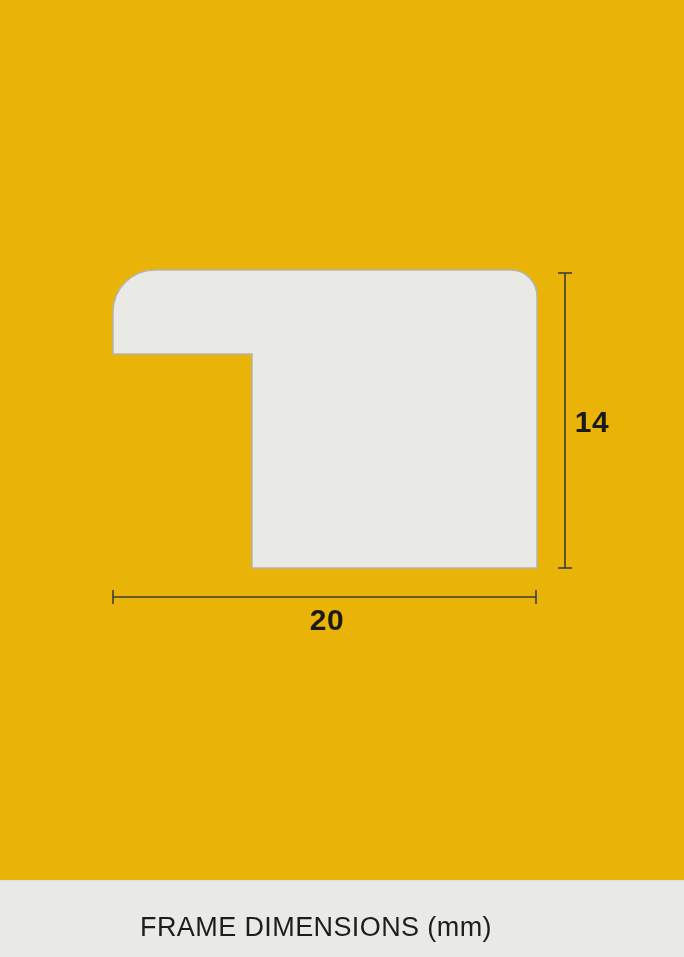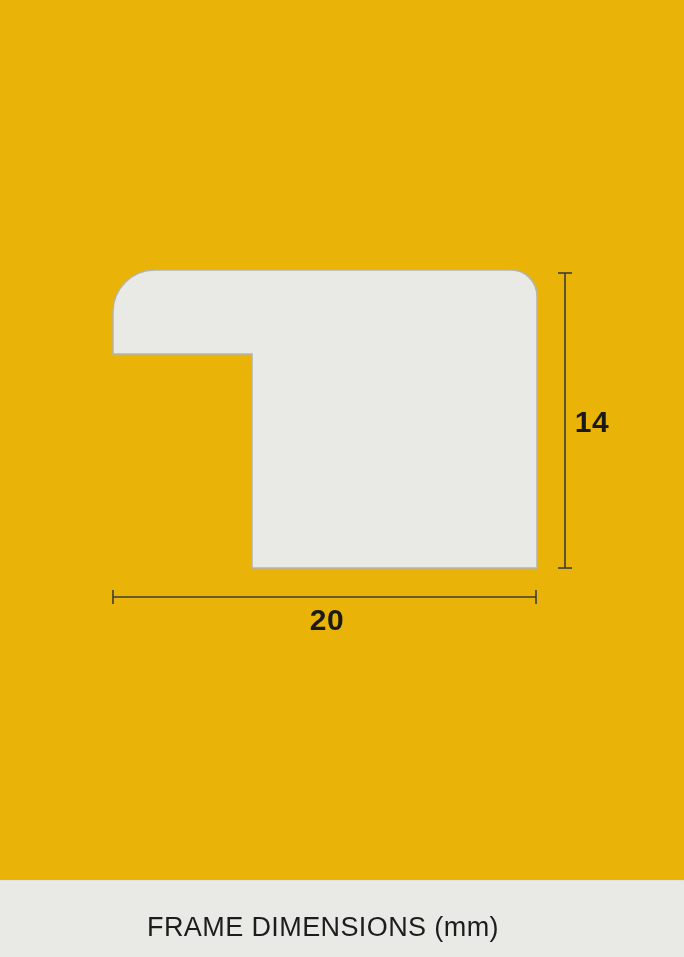--- a/index.html
+++ b/index.html
@@ -38,21 +38,21 @@
     top: 880px;
     left: 0;
     width: 684px;
     height: 77px;
     background: #e9e9e6;
     box-shadow: inset 0 2px 2px -1px rgba(0,0,0,0.04);
   }
   .footer-title {
     position: absolute;
     top: 928px;
-    left: 13px;
+    left: 6px;
     width: 620px;
     transform: translateY(-52%);
     text-align: center;
     font-size: 27px;
     font-weight: 400;
     letter-spacing: 0.4px;
     color: #1d1d1b;
     white-space: nowrap;
   }
 </style>

